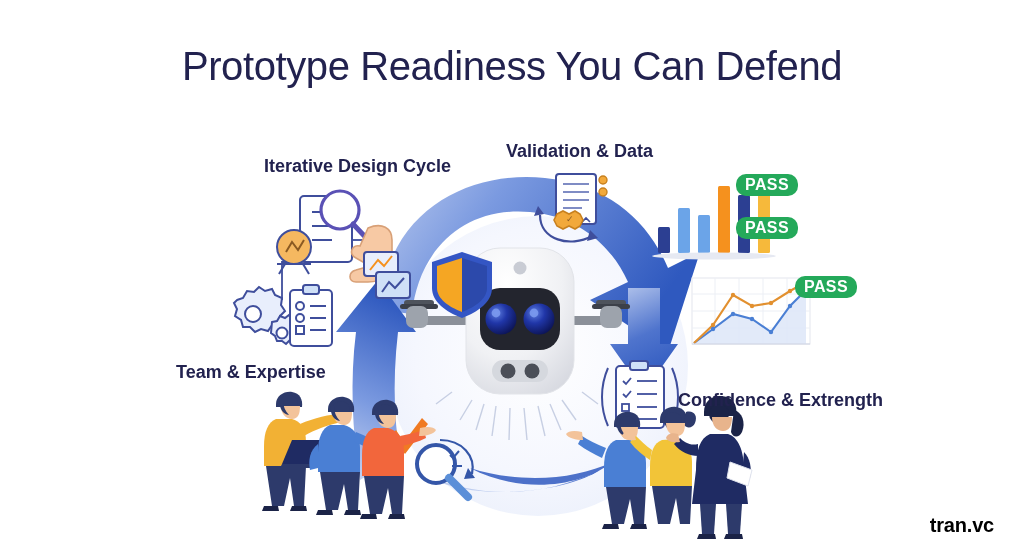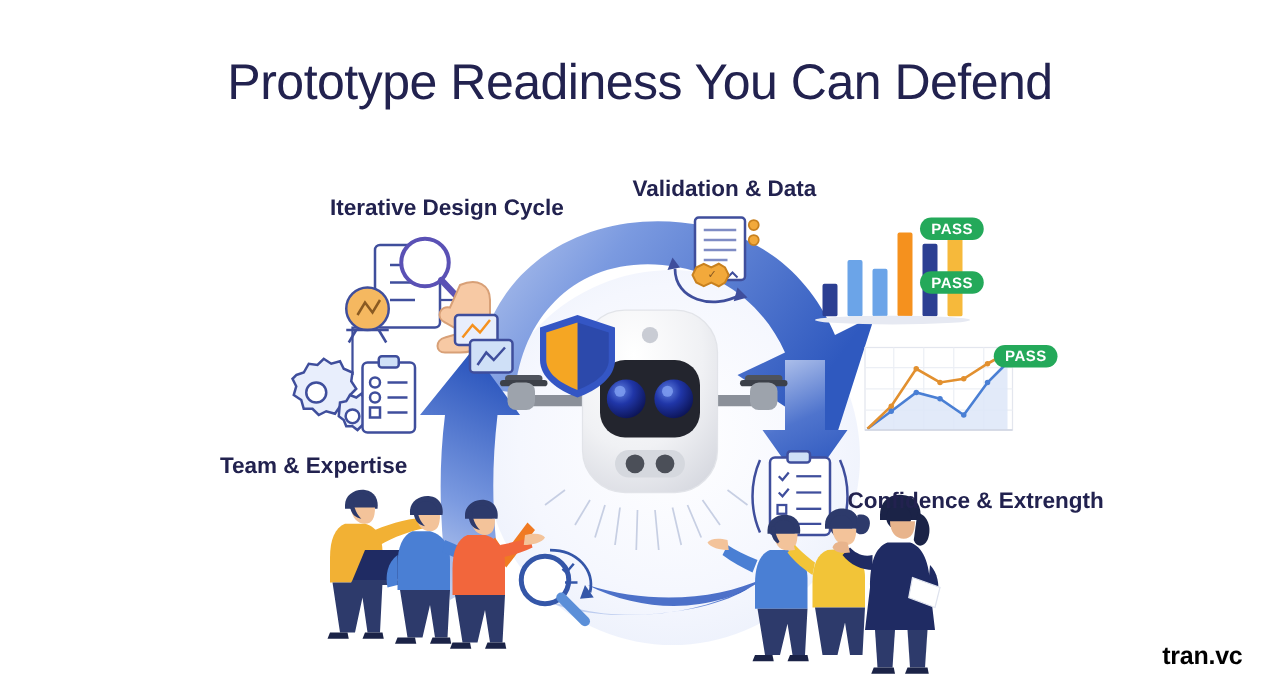--- a/index.html
+++ b/index.html
@@ -24,21 +24,21 @@
   .lbl-ce{left:678px;top:358px;margin-top:32px;}
 
   
   .glow{position:absolute;left:388px;top:216px;width:300px;height:300px;border-radius:50%;
         background:radial-gradient(circle at 50% 45%, #ffffff 0%, #f5f7fe 55%, #eef2fc 75%, rgba(238,242,252,0) 100%);}
 
   
   svg.layer{position:absolute;left:0;top:0;width:1024px;height:559px;overflow:visible;}
 
   
-  .pass{position:absolute;background:#24a95a;color:#ffffff;font-size:12px;font-weight:bold;
+  .pass{position:absolute;background:#24a95a;color:#ffffff;font-size:16px;font-weight:bold;
         padding:3px 9px;border-radius:10px;letter-spacing:0.4px;line-height:1;}
   .pass-1{left:736px;top:174px;}
   .pass-2{left:736px;top:217px;}
   .pass-3{left:795px;top:276px;}
 </style>
 </head>
 <body>
 
 <div class="stage">
 

